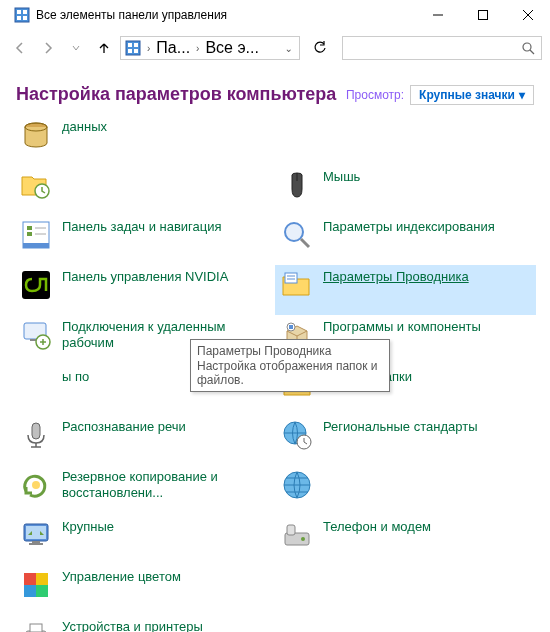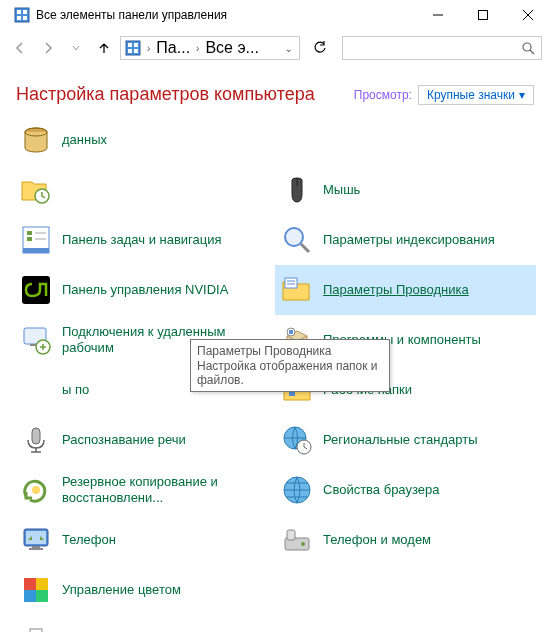--- a/index.html
+++ b/index.html
@@ -16,32 +16,32 @@
   .addr { flex: 1; display: flex; align-items: center; border: 1px solid #ccc; height: 24px; padding: 0 4px; gap: 4px; max-width: 180px; }
   .addr-icon { width: 16px; height: 16px; }
   .addr-seg { font-size: 16px; white-space: nowrap; }
   .addr-chev { color: #555; font-size: 10px; padding: 0 2px; }
   .refresh { width: 24px; height: 24px; display: flex; align-items: center; justify-content: center; border: 1px solid transparent; margin-left: 4px; }
   .search { flex: 1; border: 1px solid #ccc; height: 24px; margin-left: 6px; display: flex; align-items: center; padding: 0 6px; }
   .search input { border: none; outline: none; flex: 1; font-size: 12px; }
   .search-icon { color: #666; }
   
   .header-row { display: flex; align-items: center; padding: 18px 16px 10px 16px; }
-  .header-title { font-size: 18px; color: #b91c1c; font-weight: 400; }
+  .header-title { font-size: 18px; color: #701a75; font-weight: 700; }
   .header-spacer { flex: 1; }
   .view-label { color: #8b5cf6; font-size: 12px; margin-right: 6px; }
-  .view-select { color: #0066cc; font-size: 12px; border: 1px solid #ccc; padding: 2px 8px; cursor: pointer; display: inline-flex; align-items: center; gap: 4px; }
+  .view-select { color: #0066cc; font-size: 12px; border: 1px solid #ccc; padding: 2px 8px; cursor: pointer; display: inline-flex; align-items: center; gap: 4px; font-weight: bold; }
   
   .content-wrap { position: relative; height: 520px; }
   .content { display: grid; grid-template-columns: 1fr 1fr; padding: 0 14px 0 14px; overflow-y: auto; height: 100%; }
   .content::-webkit-scrollbar { width: 16px; }
   .content::-webkit-scrollbar-track { background: #f0f0f0; }
   .content::-webkit-scrollbar-thumb { background: #cdcdcd; }
   
-  .item { display: flex; align-items: center; gap: 10px; padding: 4px 6px; height: 50px; cursor: pointer; }
+  .item { display: flex; align-items: flex-start; gap: 10px; padding: 4px 6px; height: 50px; cursor: pointer; }
   .item.selected { background: #cce8ff; }
   .item-icon { width: 32px; height: 32px; flex-shrink: 0; display: flex; align-items: center; justify-content: center; }
   .item-label { color: #006d3f; font-size: 13px; line-height: 1.25; }
   .item.selected .item-label { text-decoration: underline; }
   
   .tooltip { position: absolute; left: 190px; top: 224px; background: #fff; border: 1px solid #767676; padding: 4px 6px; font-size: 12px; color: #575757; max-width: 200px; box-shadow: 2px 2px 3px rgba(0,0,0,0.15); z-index: 10; }
   .tooltip-title { margin-bottom: 1px; }
   
   svg { display: block; }
 </style>
@@ -292,34 +292,33 @@
     <span class="item-label">Резервное копирование и восстановлени...</span>
   </div>
 
   <div class="item">
     <span class="item-icon">
           <svg width="32" height="32" viewBox="0 0 32 32">
             <circle cx="16" cy="16" r="13" fill="#6bb8e8" stroke="#2c7db5"></circle>
             <path d="M16 3 Q10 16 16 29 M16 3 Q22 16 16 29 M3 16 L29 16 M5 9 L27 9 M5 23 L27 23" fill="none" stroke="#2c7db5"></path>
           </svg>
         </span>
-    <span class="item-label">Свойства браузера</span>
   </div>
   <div class="item">
     <span class="item-icon">
           <svg width="32" height="32" viewBox="0 0 32 32">
             <rect x="4" y="5" width="24" height="17" rx="2" fill="#5a8fd6" stroke="#2c5aa0"></rect>
             <rect x="6" y="7" width="20" height="13" fill="#b8d8f5"></rect>
             <rect x="12" y="22" width="8" height="2" fill="#888"></rect>
             <rect x="9" y="24" width="14" height="2" fill="#888"></rect>
             <path d="M20 12 L24 16 L20 16 Z" fill="#6b9e3f"></path>
             <path d="M8 16 L12 12 L12 16 Z" fill="#6b9e3f"></path>
           </svg>
         </span>
-    <span class="item-label">Телефон</span>
+    <span class="item-label">Крупные</span>
   </div>
 
   <div class="item">
     <span class="item-icon">
           <svg width="32" height="32" viewBox="0 0 32 32">
             <rect x="4" y="14" width="24" height="12" rx="2" fill="#d0d0d0" stroke="#888"></rect>
             <rect x="6" y="6" width="8" height="10" rx="2" fill="#e0e0e0" stroke="#888"></rect>
             <circle cx="22" cy="20" r="2" fill="#6b9e3f"></circle>
           </svg>
         </span>

